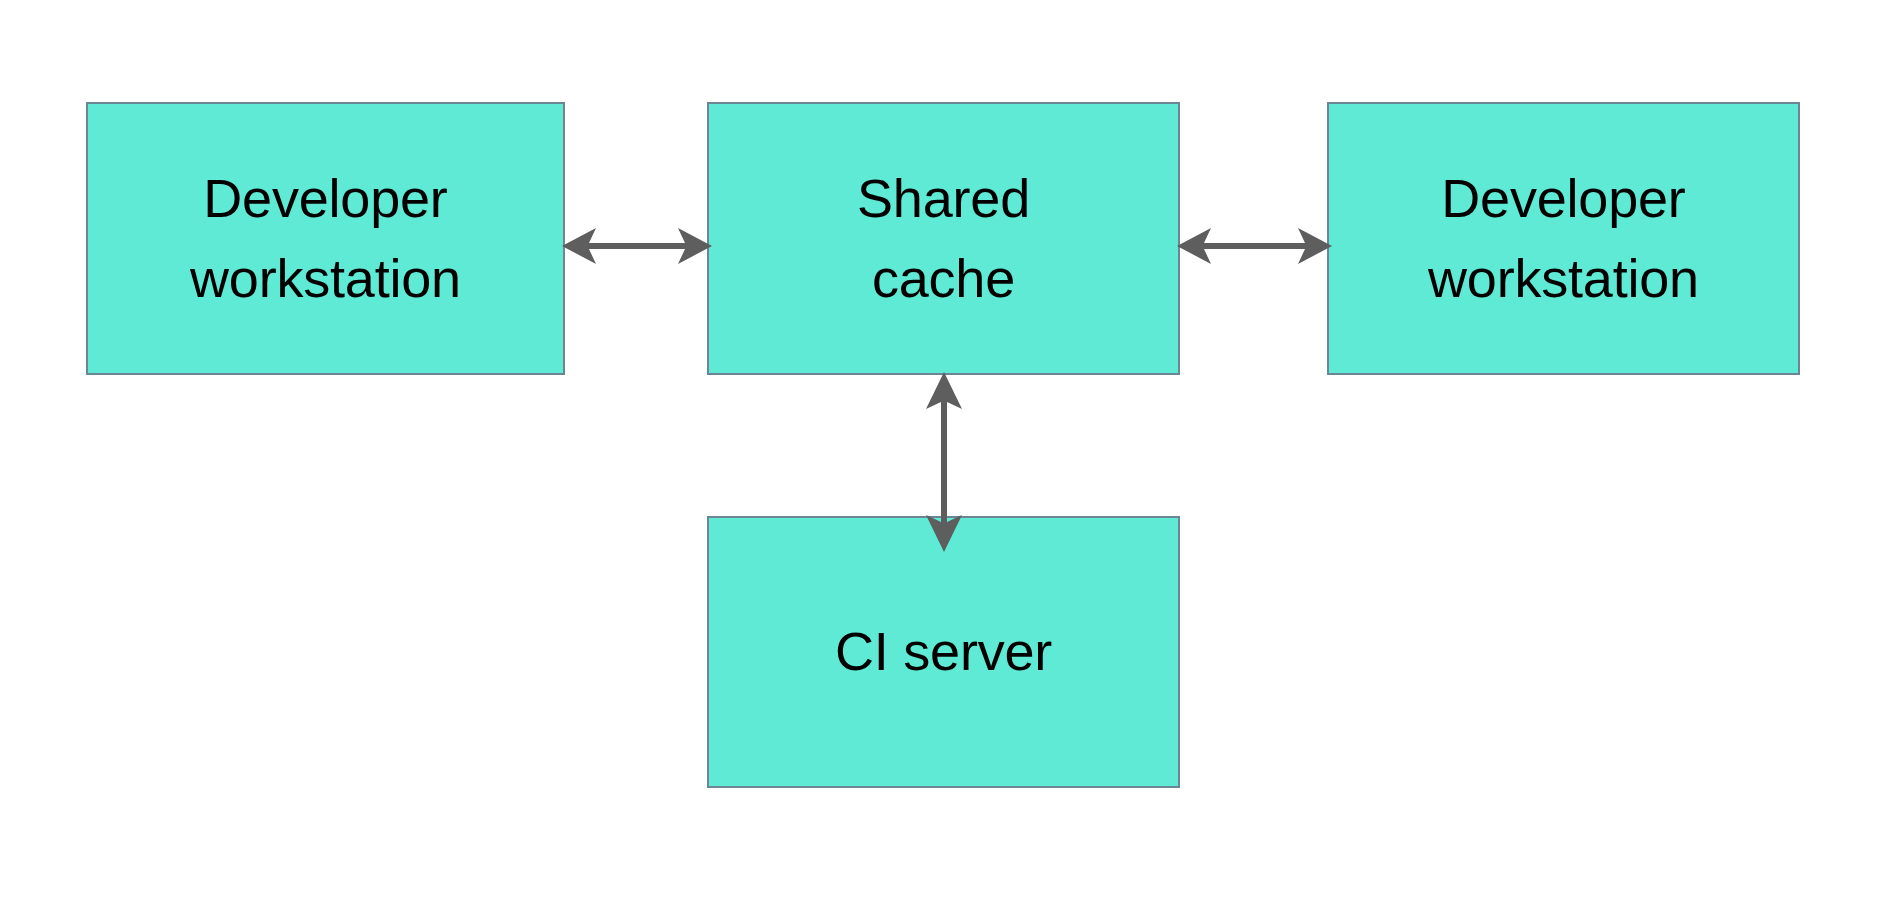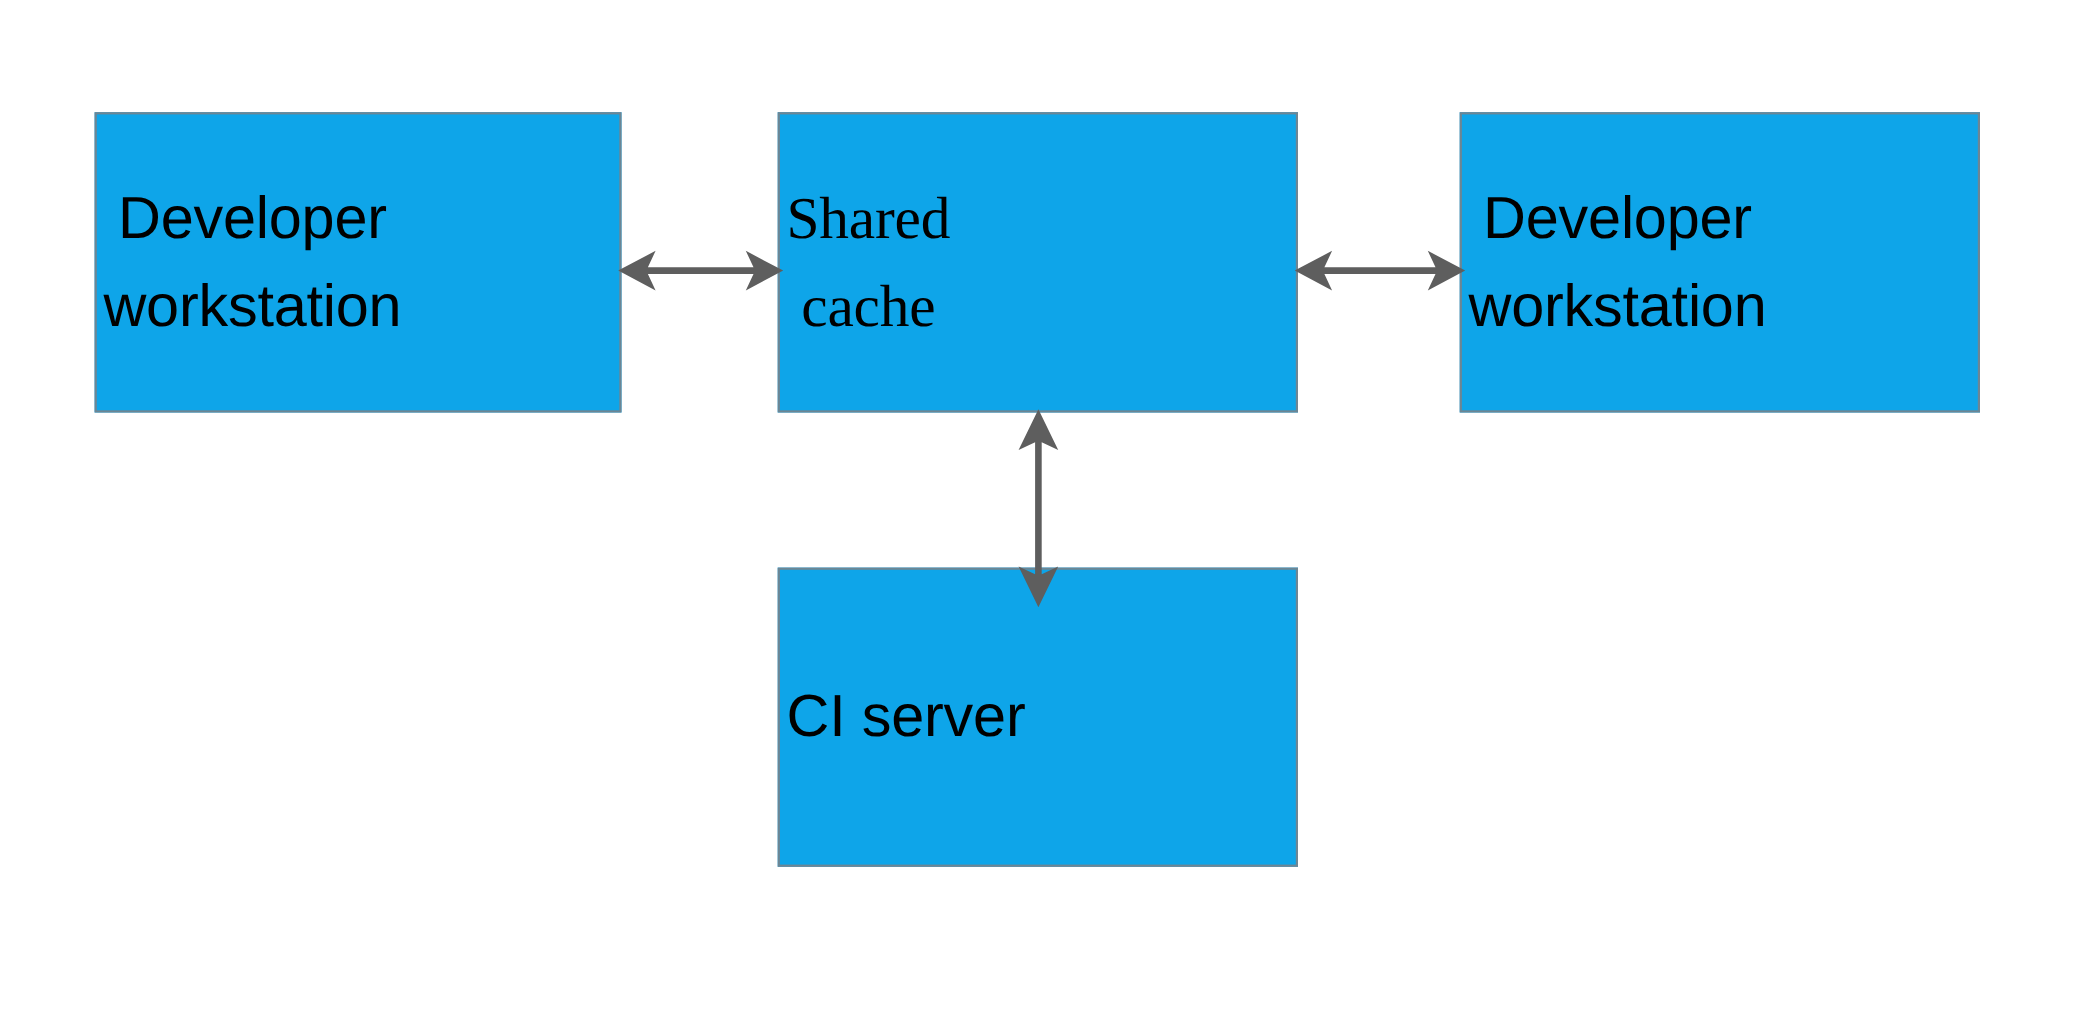--- a/index.html
+++ b/index.html
@@ -15,38 +15,38 @@
   }
   #diagram {
     position: relative;
     width: 1900px;
     height: 922px;
     background: #ffffff;
   }
   .node {
     position: absolute;
     box-sizing: border-box;
-    background: #0ea5e9;
+    background: #5eead4;
     border: 2px solid #6d8694;
     display: flex;
     align-items: center;
-    justify-content: flex-start;
+    justify-content: center;
     text-align: center;
   }
   .node-label {
     color: #000000;
     font-size: 54px;
     line-height: 1.48;
     letter-spacing: -0.2px;
     font-weight: 400;
     white-space: pre-line;
     padding: 0 6px;
   }
   #node-dev-left  { left: 86px;   top: 102px; width: 479px; height: 273px; }
-  #node-cache     { left: 707px;  top: 102px; width: 473px; height: 273px; font-family: Liberation Serif, serif; }
+  #node-cache     { left: 707px;  top: 102px; width: 473px; height: 273px; }
   #node-dev-right { left: 1327px; top: 102px; width: 473px; height: 273px; }
   #node-ci        { left: 707px;  top: 516px; width: 473px; height: 272px; }
 
   .connector {
     position: absolute;
     overflow: visible;
   }
   #conn-left-cache  { left: 562px;  top: 215px; width: 150px; height: 62px; }
   #conn-cache-right { left: 1177px; top: 215px; width: 155px; height: 62px; }
   #conn-cache-ci    { left: 912px;  top: 372px; width: 64px;  height: 180px; }

